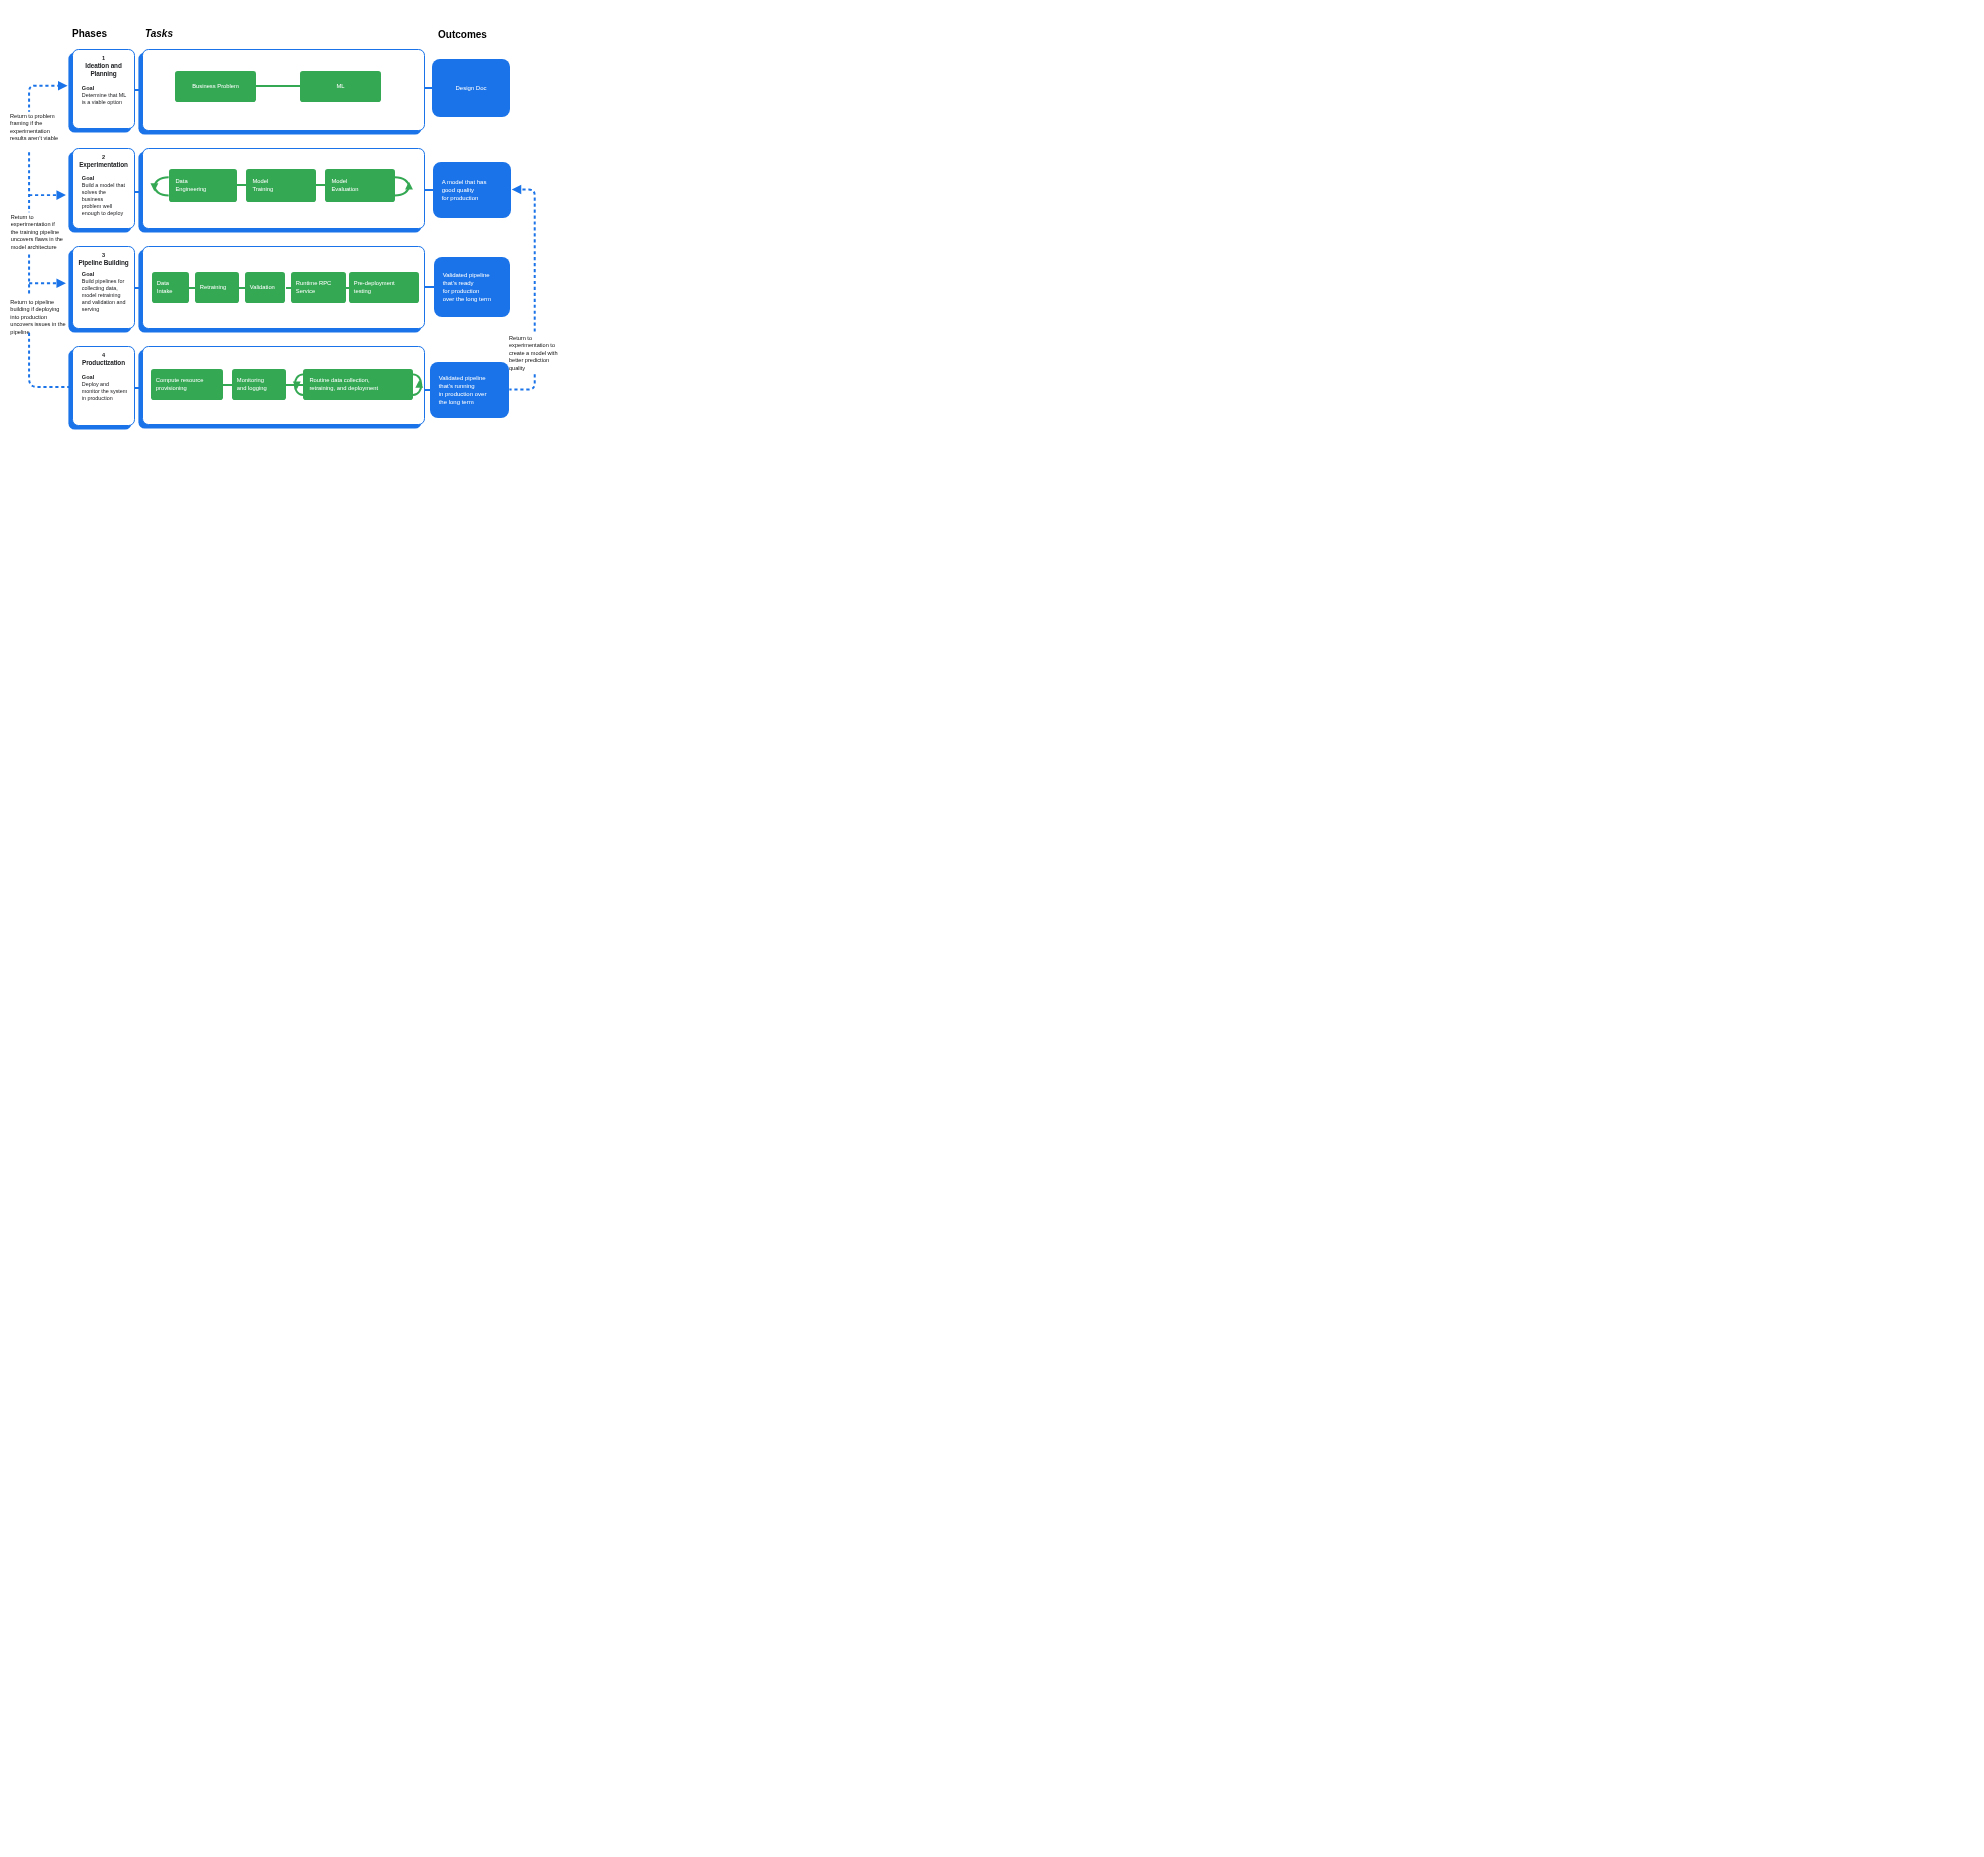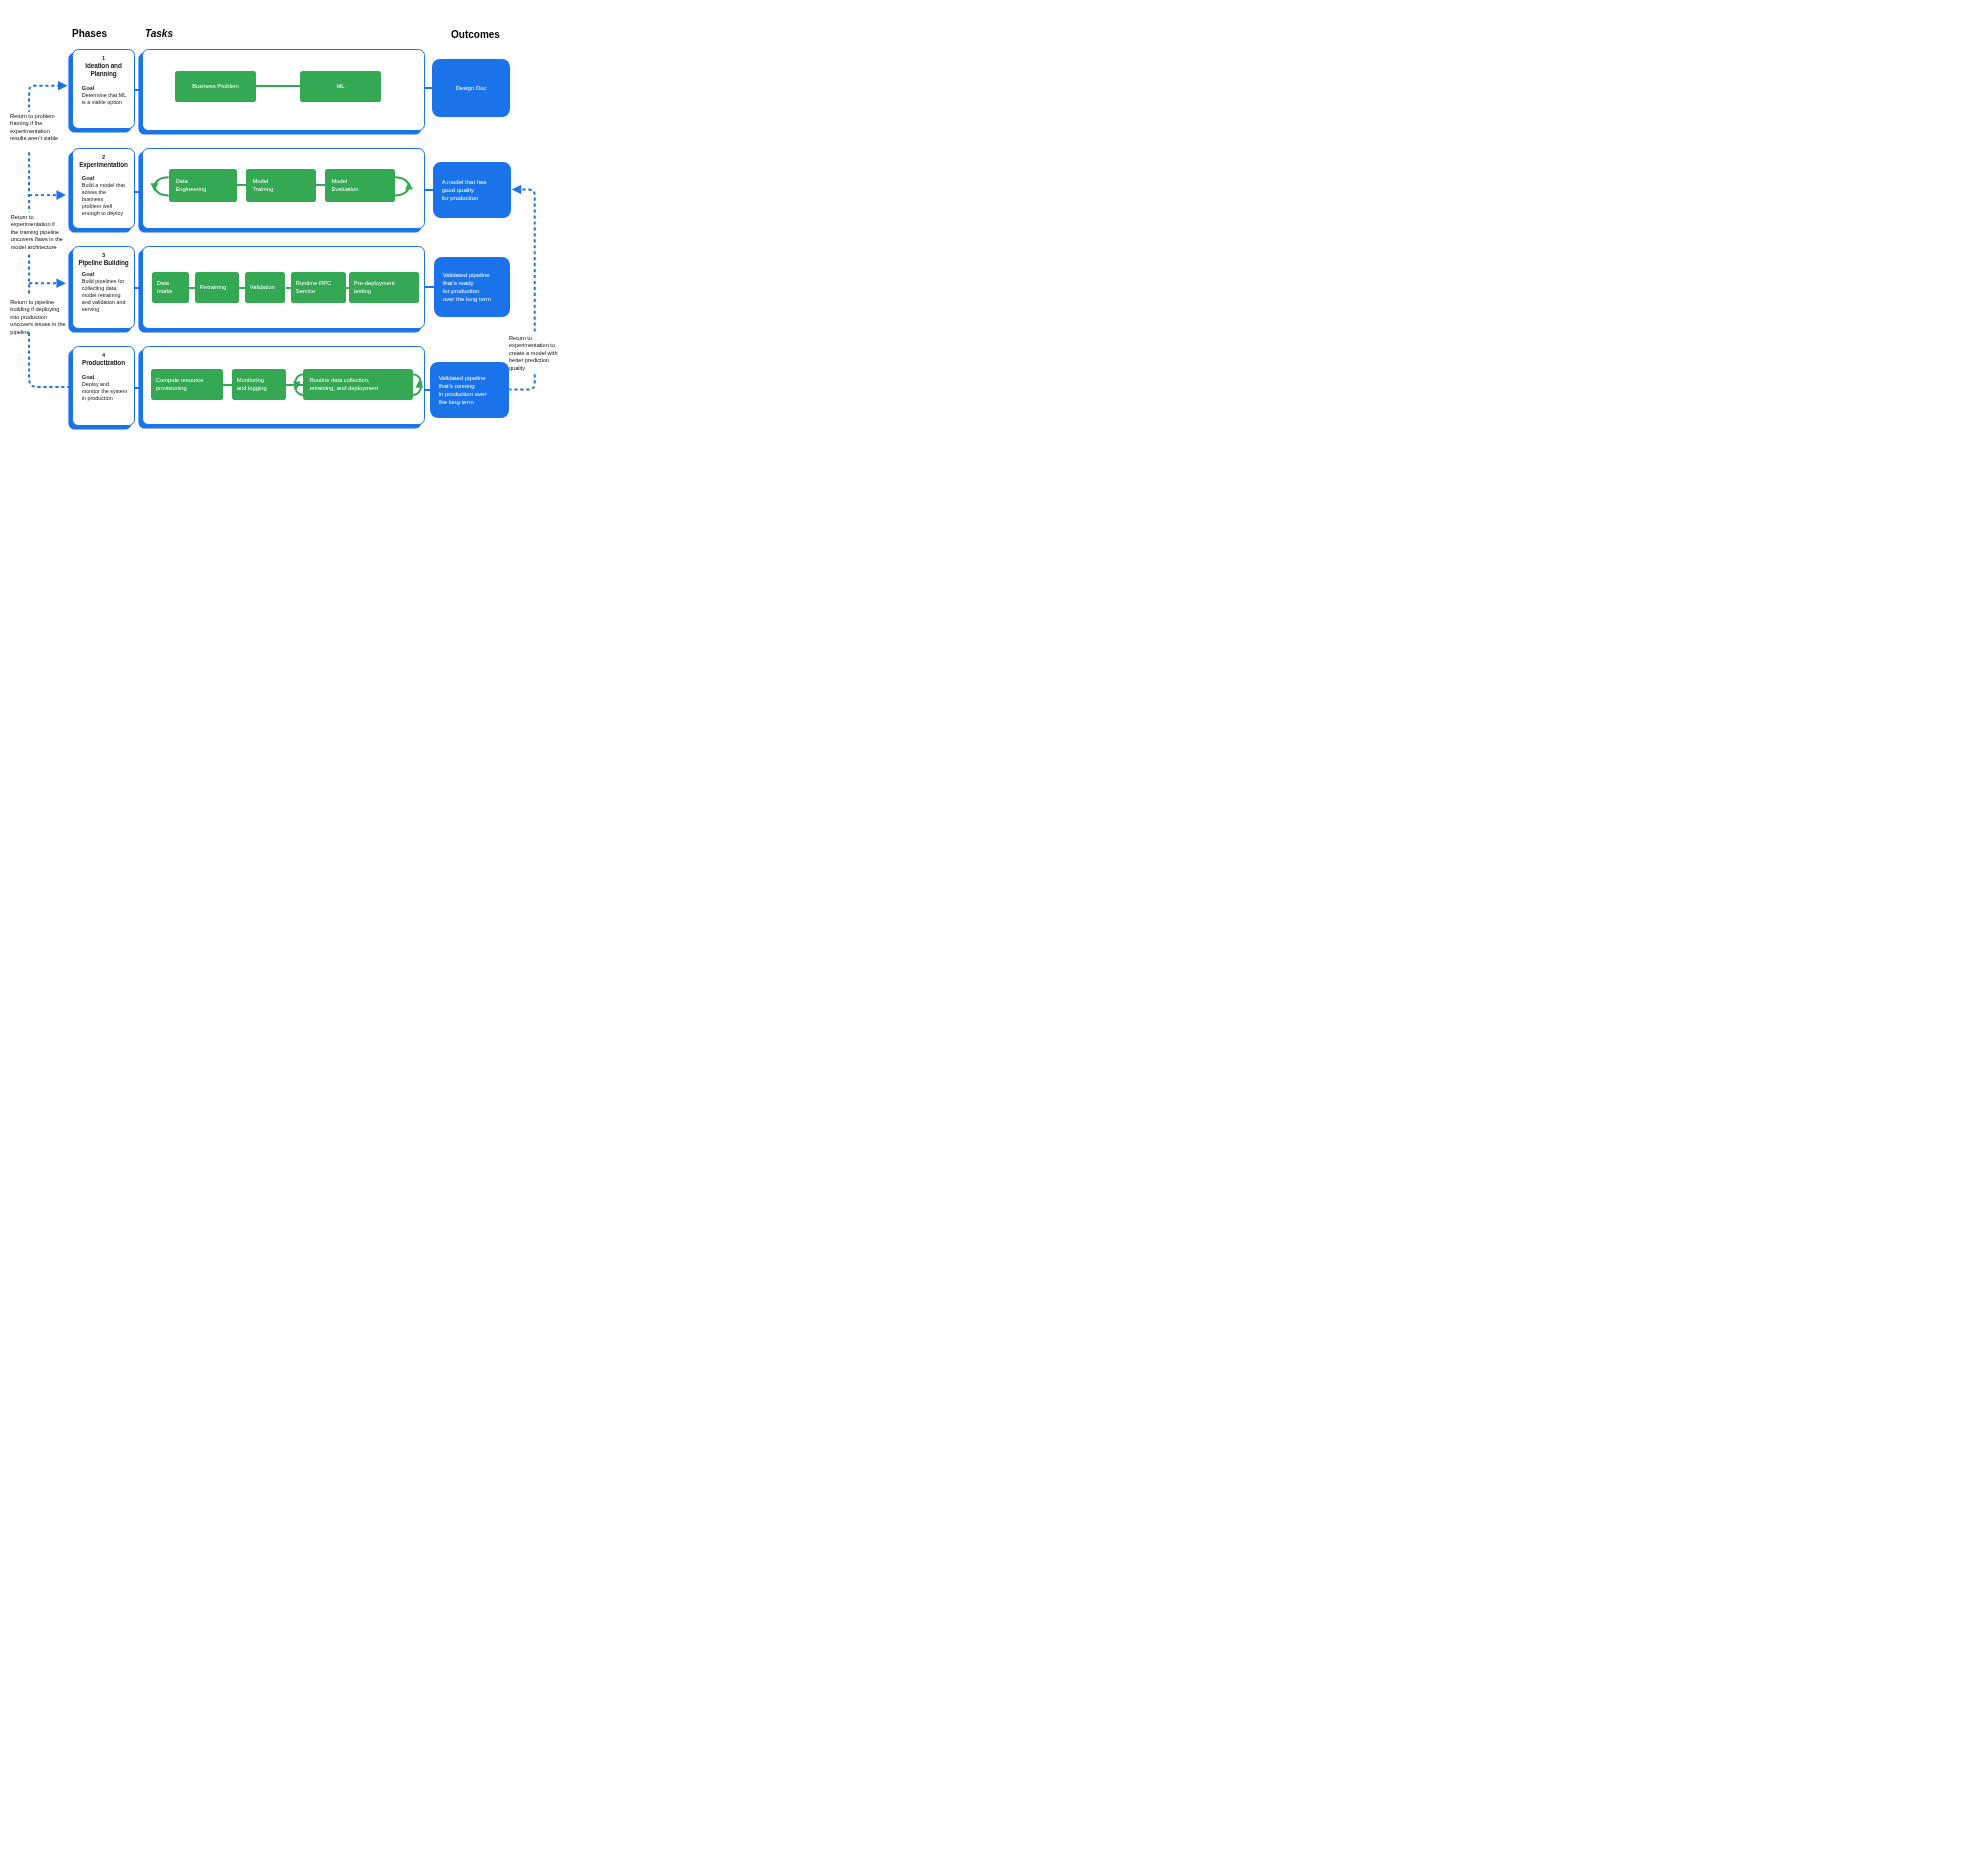--- a/index.html
+++ b/index.html
@@ -35,21 +35,21 @@
   .note{position:absolute;font-size:5.6px;line-height:1.32;white-space:pre-line;color:#111;}
   svg.overlay{position:absolute;left:0;top:0;pointer-events:none;}
 </style>
 </head>
 <body>
 
 <div class="canvas">
 
   <div class="hdr" style="left:72px;top:28px;">Phases</div>
   <div class="hdr" style="left:145px;top:28px;font-style:italic;">Tasks</div>
-  <div class="hdr" style="left:451px;top:29px;">Outcomes</div>
+  <div class="hdr" style="left:438px;top:29px;">Outcomes</div>
 
   <div class="card phase-card" style="left:72px;top:49px;width:63px;height:80px;">
     <div class="phase-num">1</div>
     <div class="phase-title">Ideation and
 Planning</div>
     <div class="goal-wrap">
       <div class="goal-label">Goal</div>
       <div class="goal-text">Determine that ML
 is a viable option</div>
     </div>

